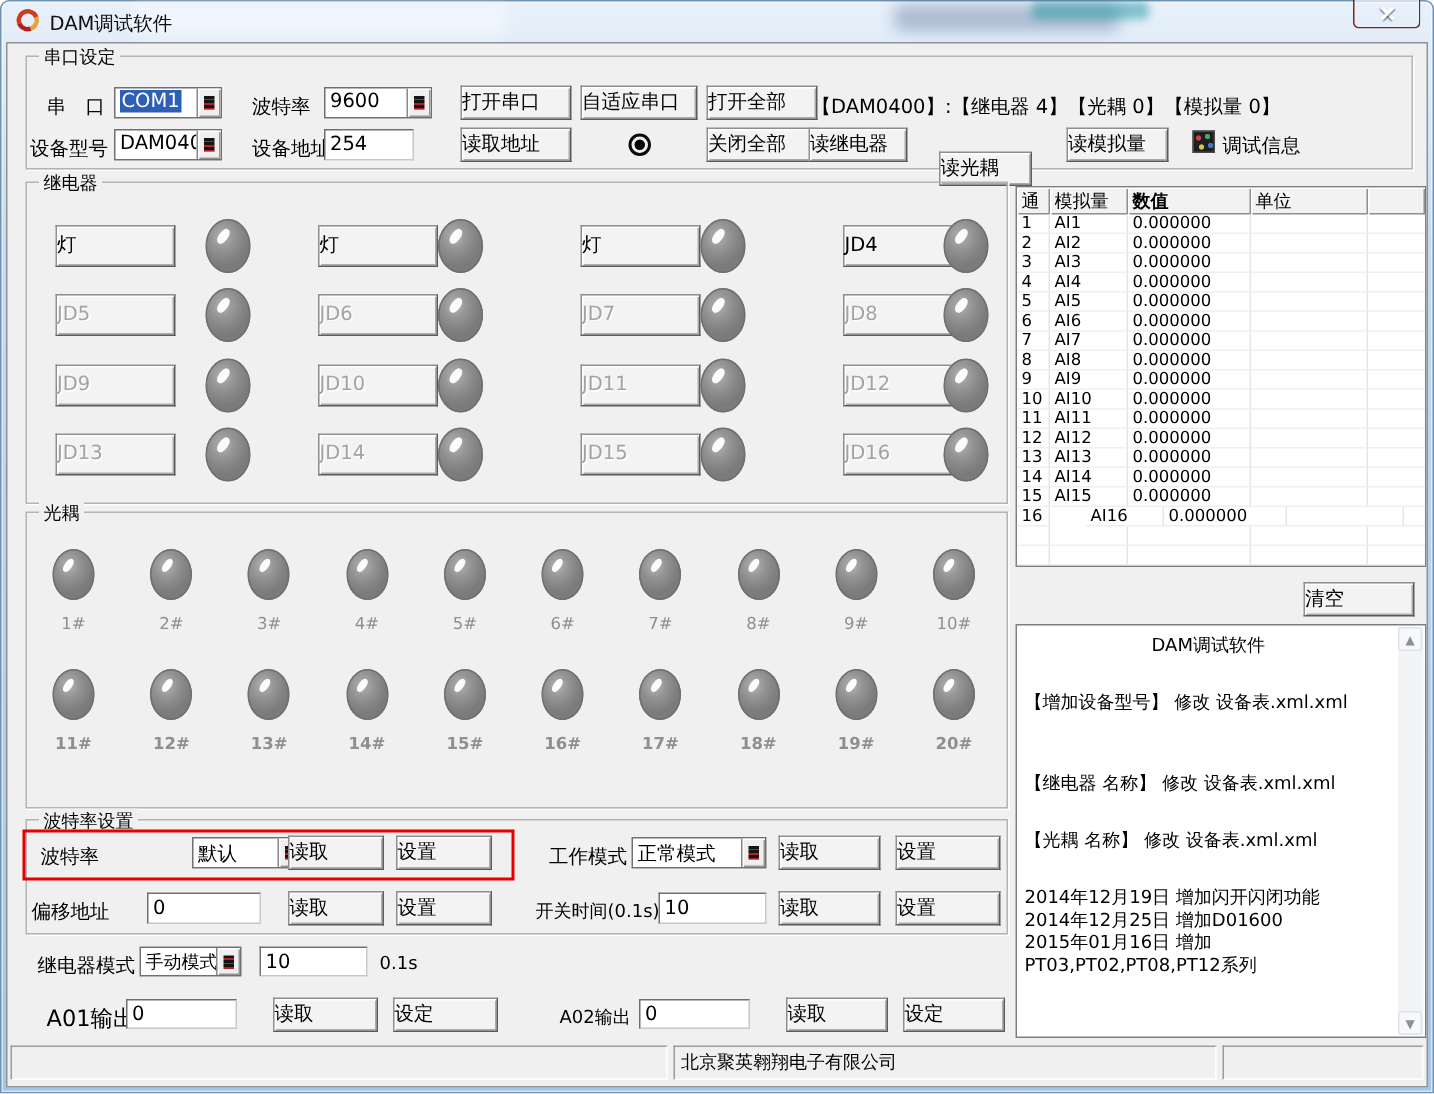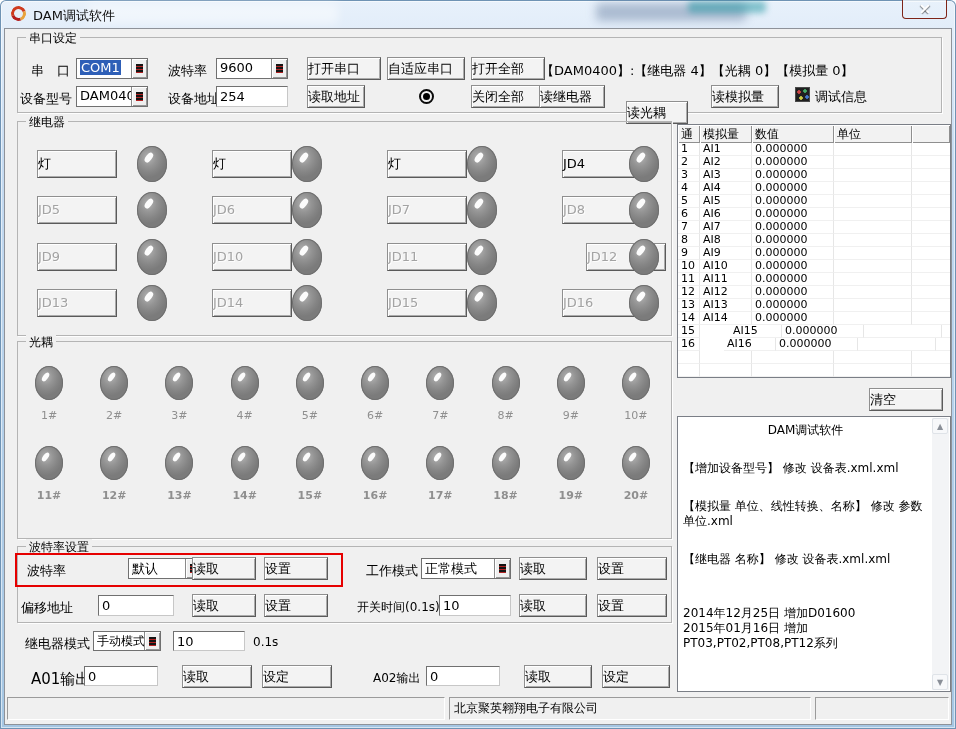--- a/index.html
+++ b/index.html
@@ -165,22 +165,22 @@
     <div class="summary">【DAM0400】:【继电器  4】【光耦 0】【模拟量 0】</div>
 
     <span class="lbl" style="left:15px;top:61px;">设备型号</span>
     <div class="combo" style="left:71px;top:57px;width:72px;height:21px;">
       <span class="ctext">DAM0400</span>
       <span class="cbtn">
           <span class="ddicon"></span>
         </span>
     </div>
     <span class="lbl" style="left:163px;top:61px;">设备地址</span>
-    <input class="tinput" style="left: 211px; top: 57px; width: 72px; height: 21px;" value="254">
-    <button class="btn" style="left:302px;top:56px;width:58px;height:23px;">读取地址</button>
+    <input class="tinput" style="left: 211px; top: 57px; width: 60px; height: 21px;" value="254">
+    <button class="btn" style="left:302px;top:56px;width:74px;height:23px;">读取地址</button>
     <div class="indicator"></div>
     <button class="btn" style="left:466px;top:56px;width:74px;height:23px;">关闭全部</button>
     <button class="btn" style="left:534px;top:56px;width:66px;height:23px;">读继电器</button>
     <button class="btn" style="left:621px;top:72px;width:62px;height:23px;">读光耦</button>
     <button class="btn" style="left:706px;top:56px;width:68px;height:23px;">读模拟量</button>
     <div class="dbgicon"></div>
     <span class="lbl" style="left:810px;top:59px;">调试信息</span>
 
     <div class="group" style="left:12px;top:92px;width:655px;height:215px;">
       <span class="glabel">继电器</span>
@@ -199,37 +199,37 @@
         <button class="btn dis" style="left: 369px; top: 74px; width: 80px; height: 28px; line-height: 26px;">JD7</button>
         <div class="led relay-led" style="left: 449px; top: 70px;"></div>
         <button class="btn dis" style="left: 544px; top: 74px; width: 80px; height: 28px; line-height: 26px;">JD8</button>
         <div class="led relay-led" style="left: 611px; top: 70px;"></div>
         <button class="btn dis" style="left: 19px; top: 121px; width: 80px; height: 28px; line-height: 26px;">JD9</button>
         <div class="led relay-led" style="left: 119px; top: 117px;"></div>
         <button class="btn dis" style="left: 194px; top: 121px; width: 80px; height: 28px; line-height: 26px;">JD10</button>
         <div class="led relay-led" style="left: 274px; top: 117px;"></div>
         <button class="btn dis" style="left: 369px; top: 121px; width: 80px; height: 28px; line-height: 26px;">JD11</button>
         <div class="led relay-led" style="left: 449px; top: 117px;"></div>
-        <button class="btn dis" style="left: 568px; top: 121px; width: 80px; height: 28px; line-height: 26px;">JD12</button>
+        <button class="btn dis" style="left: 544px; top: 121px; width: 80px; height: 28px; line-height: 26px;">JD12</button>
         <div class="led relay-led" style="left: 611px; top: 117px;"></div>
         <button class="btn dis" style="left: 19px; top: 167px; width: 80px; height: 28px; line-height: 26px;">JD13</button>
         <div class="led relay-led" style="left: 119px; top: 163px;"></div>
         <button class="btn dis" style="left: 194px; top: 167px; width: 80px; height: 28px; line-height: 26px;">JD14</button>
         <div class="led relay-led" style="left: 274px; top: 163px;"></div>
         <button class="btn dis" style="left: 369px; top: 167px; width: 80px; height: 28px; line-height: 26px;">JD15</button>
         <div class="led relay-led" style="left: 449px; top: 163px;"></div>
         <button class="btn dis" style="left: 544px; top: 167px; width: 80px; height: 28px; line-height: 26px;">JD16</button>
         <div class="led relay-led" style="left: 611px; top: 163px;"></div>
       </div>
 
     <div class="table">
       <div class="thead">
           <div class="th" style="width: 22px;">通</div>
           <div class="th" style="width: 52px;">模拟量</div>
-          <div class="th" style="width: 82px;">数值</div>
+          <div class="th" style="width: 82px; font-weight: bold;">数值</div>
           <div class="th" style="width: 78px;">单位</div>
           <div class="th" style="flex: 1 1 0%;"></div>
         </div>
       <div>
           <div class="tr">
             <div class="td" style="width: 22px;">1</div>
             <div class="td" style="width: 52px;">AI1</div>
             <div class="td" style="width: 82px;">0.000000</div>
             <div class="td" style="width: 78px;"></div>
             <div class="td" style="flex: 1 1 0%; border-right: none;"></div>
@@ -320,21 +320,21 @@
           </div>
           <div class="tr">
             <div class="td" style="width: 22px;">14</div>
             <div class="td" style="width: 52px;">AI14</div>
             <div class="td" style="width: 82px;">0.000000</div>
             <div class="td" style="width: 78px;"></div>
             <div class="td" style="flex: 1 1 0%; border-right: none;"></div>
           </div>
           <div class="tr">
             <div class="td" style="width: 22px;">15</div>
-            <div class="td" style="width: 52px; margin-left: 30px;">AI15</div>
+            <div class="td" style="width: 52px;">AI15</div>
             <div class="td" style="width: 82px;">0.000000</div>
             <div class="td" style="width: 78px;"></div>
             <div class="td" style="flex: 1 1 0%; border-right: none;"></div>
           </div>
           <div class="tr">
             <div class="td" style="width: 22px;">16</div>
             <div class="td" style="width: 52px; margin-left: 24px;">AI16</div>
             <div class="td" style="width: 82px;">0.000000</div>
             <div class="td" style="width: 78px;"></div>
             <div class="td" style="flex: 1 1 0%; border-right: none;"></div>
@@ -497,25 +497,26 @@
     <input class="tinput" style="left: 421px; top: 637px; width: 74px; height: 20px;" value="0">
     <button class="btn" style="left:519px;top:636px;width:68px;height:23px;">读取</button>
     <button class="btn" style="left:597px;top:636px;width:68px;height:23px;">设定</button>
 
     <div class="debug">
       <div class="dbg-text">
           <div class="dbg-line ctr">DAM调试软件</div>
           <div class="dbg-line"></div>
           <div class="dbg-line">【增加设备型号】 修改  设备表.xml.xml</div>
           <div class="dbg-line"></div>
-          <div class="dbg-line">【模拟量 单位、线性转换、名称】 修改 参数单位.xml</div>
           <div class="dbg-line"></div>
           <div class="dbg-line">【继电器 名称】 修改  设备表.xml.xml</div>
           <div class="dbg-line"></div>
+          <div class="dbg-line">【光耦 名称】 修改  设备表.xml.xml</div>
           <div class="dbg-line"></div>
+          <div class="dbg-line tight">2014年12月19日  增加闪开闪闭功能</div>
           <div class="dbg-line tight">2014年12月25日  增加D01600</div>
           <div class="dbg-line tight">2015年01月16日  增加PT03,PT02,PT08,PT12系列</div>
         </div>
       <div class="sb">
         <div class="sb-ar" style="top:0;">▲</div>
         <div class="sb-ar" style="bottom:0;">▼</div>
       </div>
     </div>
 
     <div class="status">

